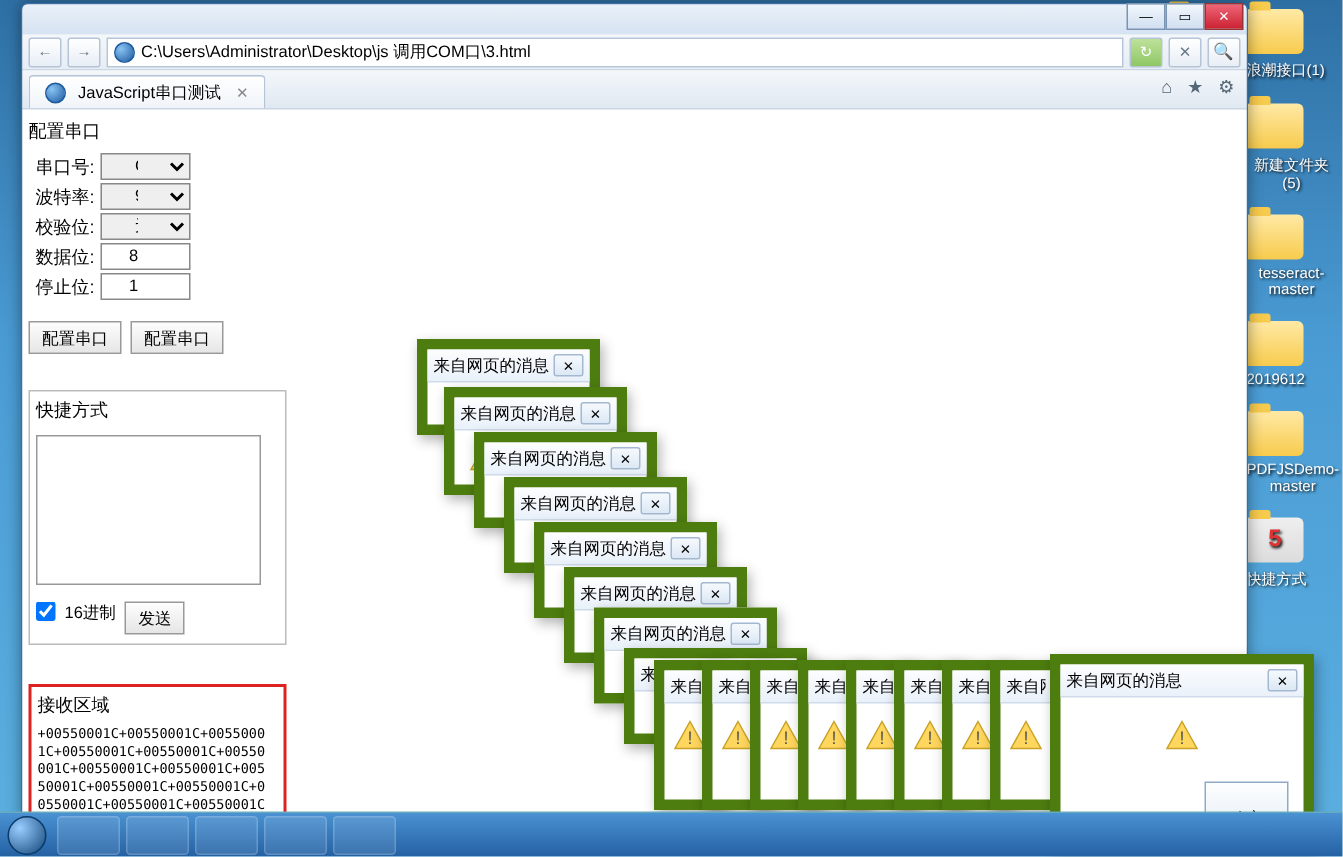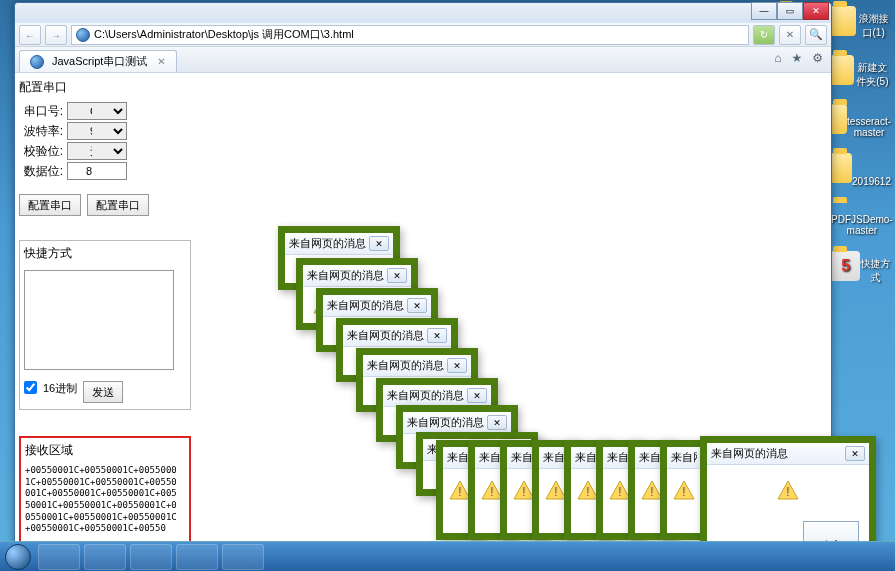--- a/index.html
+++ b/index.html
@@ -1,18 +1,18 @@
 <!DOCTYPE html>
 <html><head>
 <meta charset="utf-8">
 <style>
 * { box-sizing: border-box; margin: 0; padding: 0; font-family: "Microsoft YaHei", Tahoma, sans-serif; }
 body { width: 895px; height: 571px; background: linear-gradient(to bottom, #2e6fa3 0%, #4a9bd4 40%, #5bb0e0 100%); position: relative; overflow: hidden; }
 .desktop-icons { position: absolute; right: 4px; top: 6px; width: 60px; display: flex; flex-direction: column; gap: 15px; }
-.di { display: flex; flex-direction: row; align-items: flex-end; text-align: center; color: #fff; font-size: 10px; cursor: pointer; text-shadow: 1px 1px 2px #000; }
+.di { display: flex; flex-direction: column; align-items: flex-start; text-align: center; color: #fff; font-size: 10px; cursor: pointer; text-shadow: 1px 1px 2px #000; }
 .di .folder { width: 38px; height: 30px; background: linear-gradient(to bottom, #ffe9a5, #f7cb4d); border-radius: 2px 4px 4px 2px; position: relative; margin-bottom: 4px; }
 .di .folder::before { content: ""; position: absolute; top: -5px; left: 2px; width: 14px; height: 6px; background: #f7cb4d; border-radius: 2px 2px 0 0; }
 .di.red .folder { background: linear-gradient(#efefef,#dcdcdc); }
 .di.red .folder::after { content:"5"; position:absolute; left:0; right:0; top:0; bottom:0; display:flex; align-items:center; justify-content:center; font-size:16px; color:#d33; font-weight:bold; }
 .desktop-icons-left { position: absolute; right: 66px; top: 6px; width: 52px; display: flex; flex-direction: column; gap: 15px; }
 .ie-window { position: absolute; left: 14px; top: 2px; width: 818px; height: 544px; background: #fff; border: 1px solid #3a6ea5; border-radius: 4px 4px 0 0; box-shadow: 0 0 10px rgba(0,0,0,0.4); display: flex; flex-direction: column; }
 .titlebar { height: 20px; background: linear-gradient(#e9f0f8,#d6e3f2); position: relative; border-radius: 4px 4px 0 0; }
 .tbtns { position: absolute; right: 2px; top: -1px; display: flex; }
 .tbtn { width: 26px; height: 18px; border: 1px solid #7a94b4; background: linear-gradient(#f2f7fd,#d0dff0); font-size: 9px; display: flex; align-items: center; justify-content: center; cursor: pointer; }
 .tbtn.close { background: linear-gradient(#e67,#c23); color: #fff; border-color: #933; }
@@ -157,20 +157,24 @@
             <select><option>9600</option></select>
           </div>
         <div class="cfg-row">
             <label>校验位:</label>
             <select><option>无NONE</option></select>
           </div>
         <div class="cfg-row">
             <label>数据位:</label>
             <input value="8" style="">
           </div>
+        <div class="cfg-row">
+            <label>停止位:</label>
+            <input value="1" style="">
+          </div>
         <div class="btn-row">
           <button class="btn">配置串口</button>
           <button class="btn">配置串口</button>
         </div>
       </div>
 
       <div class="send-area">
         <div class="section-title">快捷方式</div>
         <textarea style=""></textarea>
         <div class="send-bottom">

